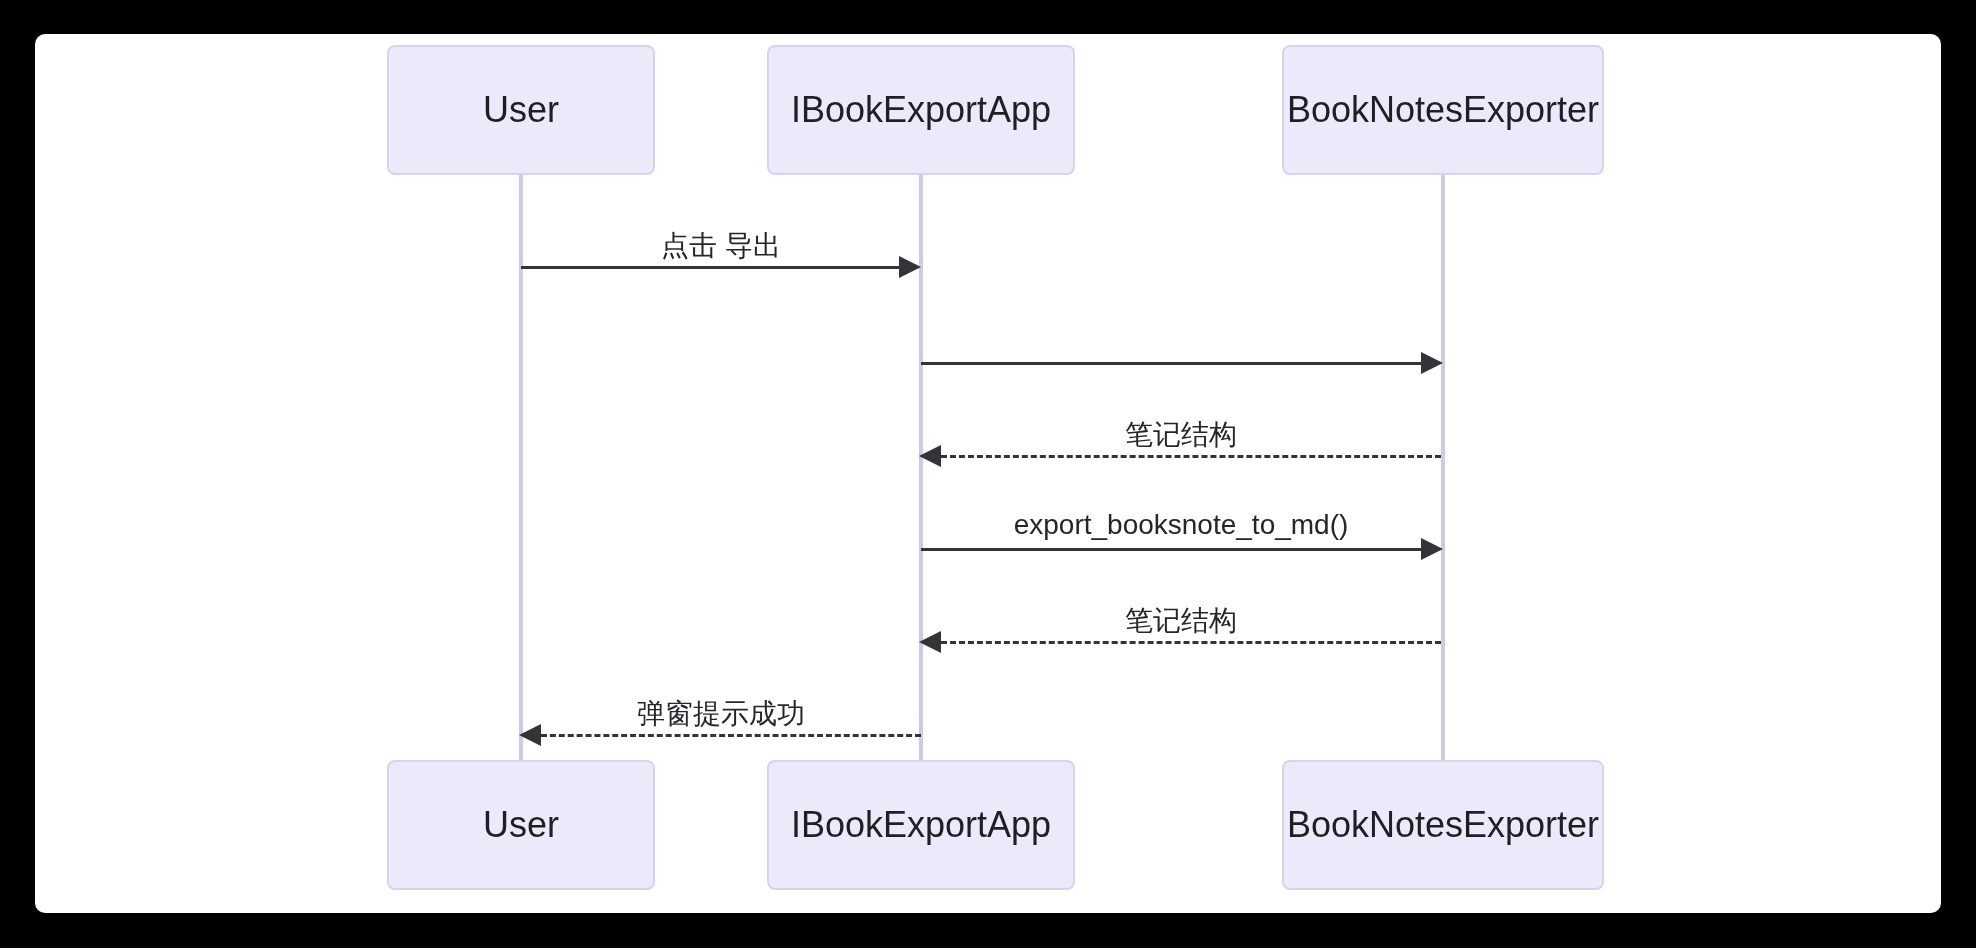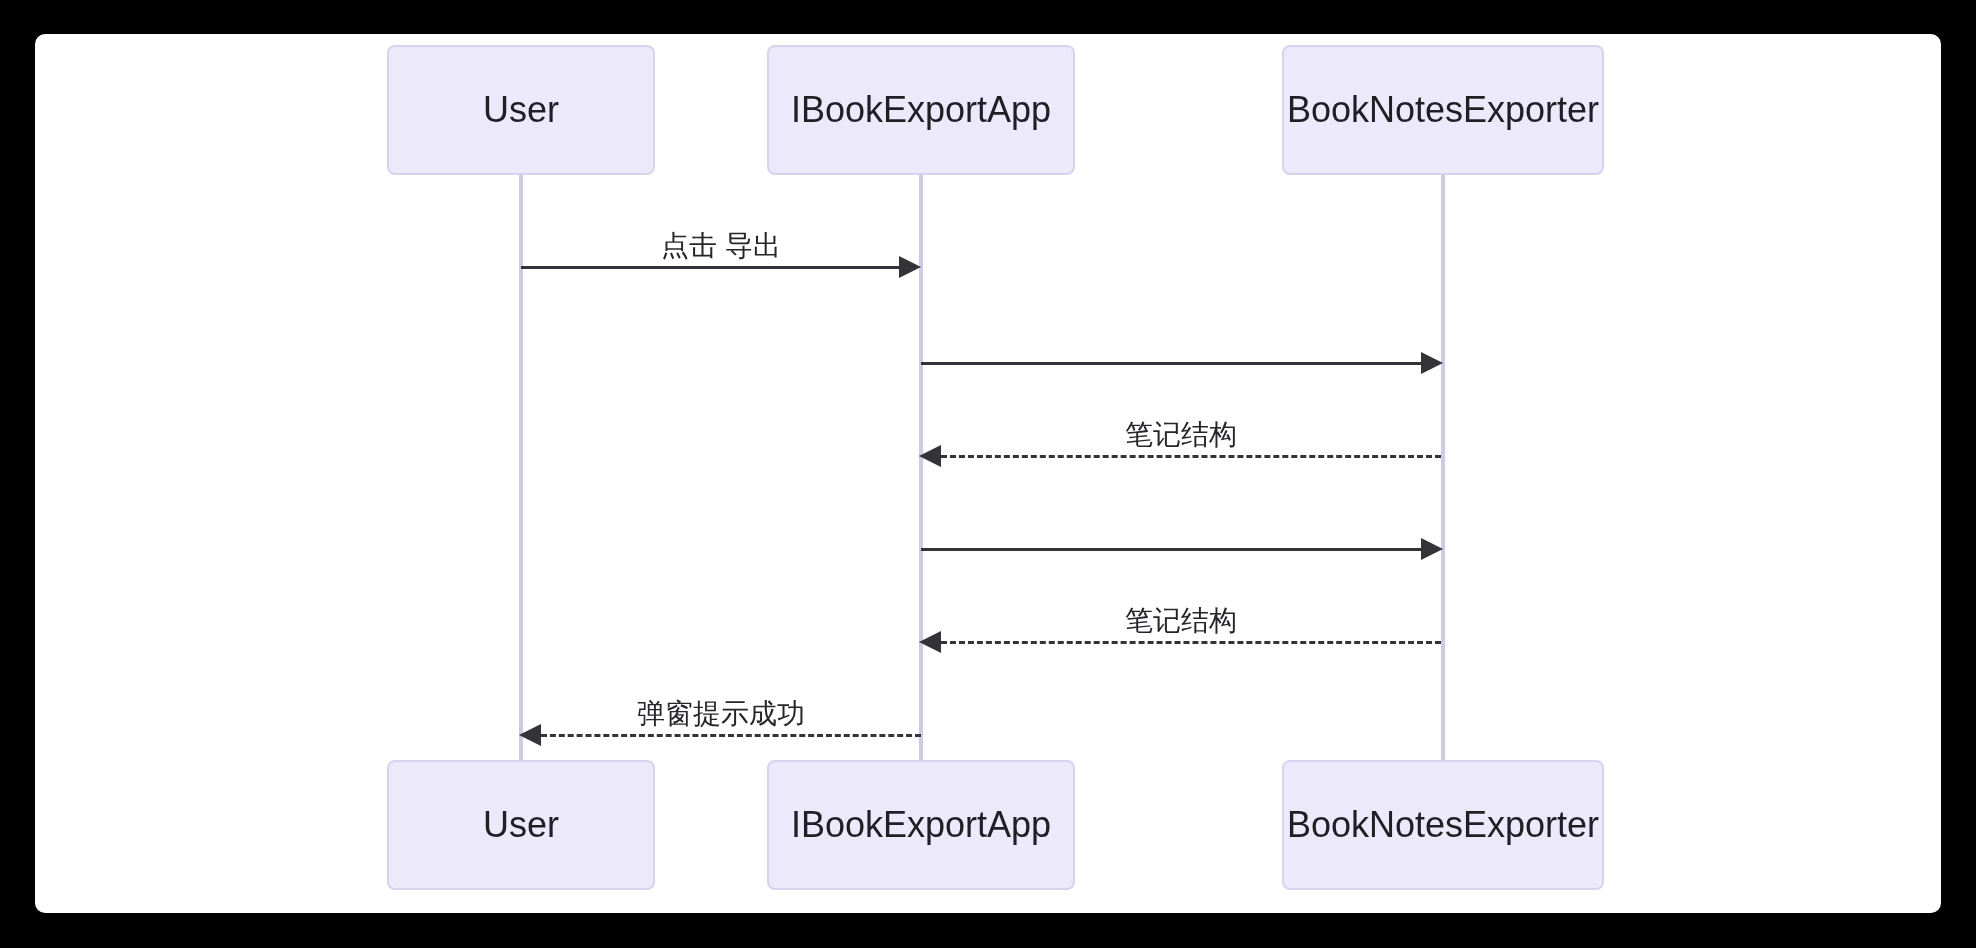--- a/index.html
+++ b/index.html
@@ -117,20 +117,21 @@
     <div class="msg-line" style="left:486px; top:232px; width:378px;"></div>
     <div class="arrow-head right" style="left:864px; top:222px;"></div>
 
     <div class="msg-line" style="left:886px; top:328px; width:500px;"></div>
     <div class="arrow-head right" style="left:1386px; top:318px;"></div>
 
     <div class="msg-label" style="left:1146px; top:382px;">笔记结构</div>
     <div class="msg-line dashed" style="left:906px; top:421px; width:500px;"></div>
     <div class="arrow-head left" style="left:884px; top:411px;"></div>
 
+    <div class="msg-label" style="left:1146px; top:475px;">export_booksnote_to_md()</div>
     <div class="msg-line" style="left:886px; top:514px; width:500px;"></div>
     <div class="arrow-head right" style="left:1386px; top:504px;"></div>
 
     <div class="msg-label" style="left:1146px; top:568px;">笔记结构</div>
     <div class="msg-line dashed" style="left:906px; top:607px; width:500px;"></div>
     <div class="arrow-head left" style="left:884px; top:597px;"></div>
 
     <div class="msg-label" style="left:686px; top:661px;">弹窗提示成功</div>
     <div class="msg-line dashed" style="left:506px; top:700px; width:380px;"></div>
     <div class="arrow-head left" style="left:484px; top:690px;"></div>

